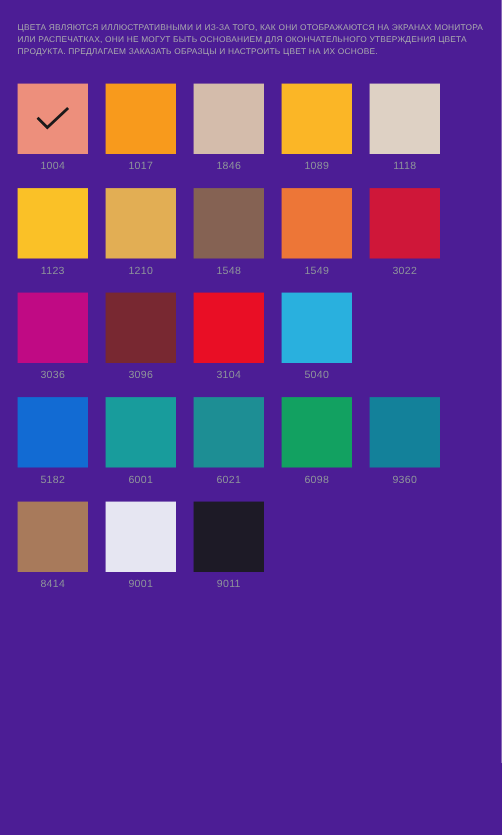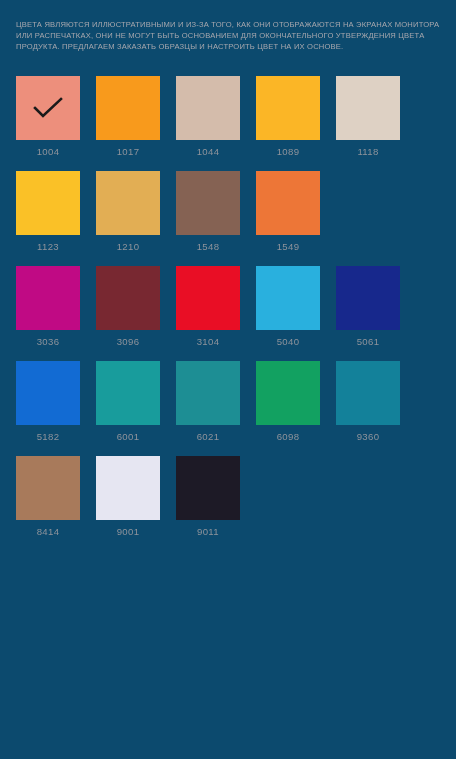--- a/index.html
+++ b/index.html
@@ -13,21 +13,21 @@
     height: 759px;
     overflow: hidden;
     font-family: "Liberation Sans", "DejaVu Sans", sans-serif;
     -webkit-font-smoothing: antialiased;
   }
 
   .page {
     position: relative;
     width: 456px;
     height: 759px;
-    background: #0c4a6e;
+    background: #4c1d95;
     box-sizing: border-box;
   }
 
   
   .disclaimer {
     position: absolute;
     left: 16px;
     top: 11px;
     width: 424px;
     color: #a8a8ae;
@@ -105,21 +105,21 @@
             </svg>
           </div>
           <div class="swatch-label">1004</div>
         </div>
         <div class="swatch-cell">
           <div class="swatch-chip" style="background: rgb(248, 154, 28);"></div>
           <div class="swatch-label">1017</div>
         </div>
         <div class="swatch-cell">
           <div class="swatch-chip" style="background: rgb(212, 188, 171);"></div>
-          <div class="swatch-label">1044</div>
+          <div class="swatch-label">1846</div>
         </div>
         <div class="swatch-cell">
           <div class="swatch-chip" style="background: rgb(251, 182, 38);"></div>
           <div class="swatch-label">1089</div>
         </div>
         <div class="swatch-cell">
           <div class="swatch-chip" style="background: rgb(222, 209, 196);"></div>
           <div class="swatch-label">1118</div>
         </div>
       </div>
@@ -133,42 +133,42 @@
           <div class="swatch-label">1210</div>
         </div>
         <div class="swatch-cell">
           <div class="swatch-chip" style="background: rgb(133, 98, 83);"></div>
           <div class="swatch-label">1548</div>
         </div>
         <div class="swatch-cell">
           <div class="swatch-chip" style="background: rgb(237, 118, 55);"></div>
           <div class="swatch-label">1549</div>
         </div>
+        <div class="swatch-cell">
+          <div class="swatch-chip" style="background: rgb(207, 23, 57);"></div>
+          <div class="swatch-label">3022</div>
+        </div>
       </div>
       <div class="swatch-row">
         <div class="swatch-cell">
           <div class="swatch-chip" style="background: rgb(192, 10, 132);"></div>
           <div class="swatch-label">3036</div>
         </div>
         <div class="swatch-cell">
           <div class="swatch-chip" style="background: rgb(120, 40, 49);"></div>
           <div class="swatch-label">3096</div>
         </div>
         <div class="swatch-cell">
           <div class="swatch-chip" style="background: rgb(233, 14, 37);"></div>
           <div class="swatch-label">3104</div>
         </div>
         <div class="swatch-cell">
           <div class="swatch-chip" style="background: rgb(41, 176, 222);"></div>
           <div class="swatch-label">5040</div>
         </div>
-        <div class="swatch-cell">
-          <div class="swatch-chip" style="background: rgb(23, 40, 140);"></div>
-          <div class="swatch-label">5061</div>
-        </div>
       </div>
       <div class="swatch-row">
         <div class="swatch-cell">
           <div class="swatch-chip" style="background: rgb(18, 107, 211);"></div>
           <div class="swatch-label">5182</div>
         </div>
         <div class="swatch-cell">
           <div class="swatch-chip" style="background: rgb(24, 156, 156);"></div>
           <div class="swatch-label">6001</div>
         </div>

